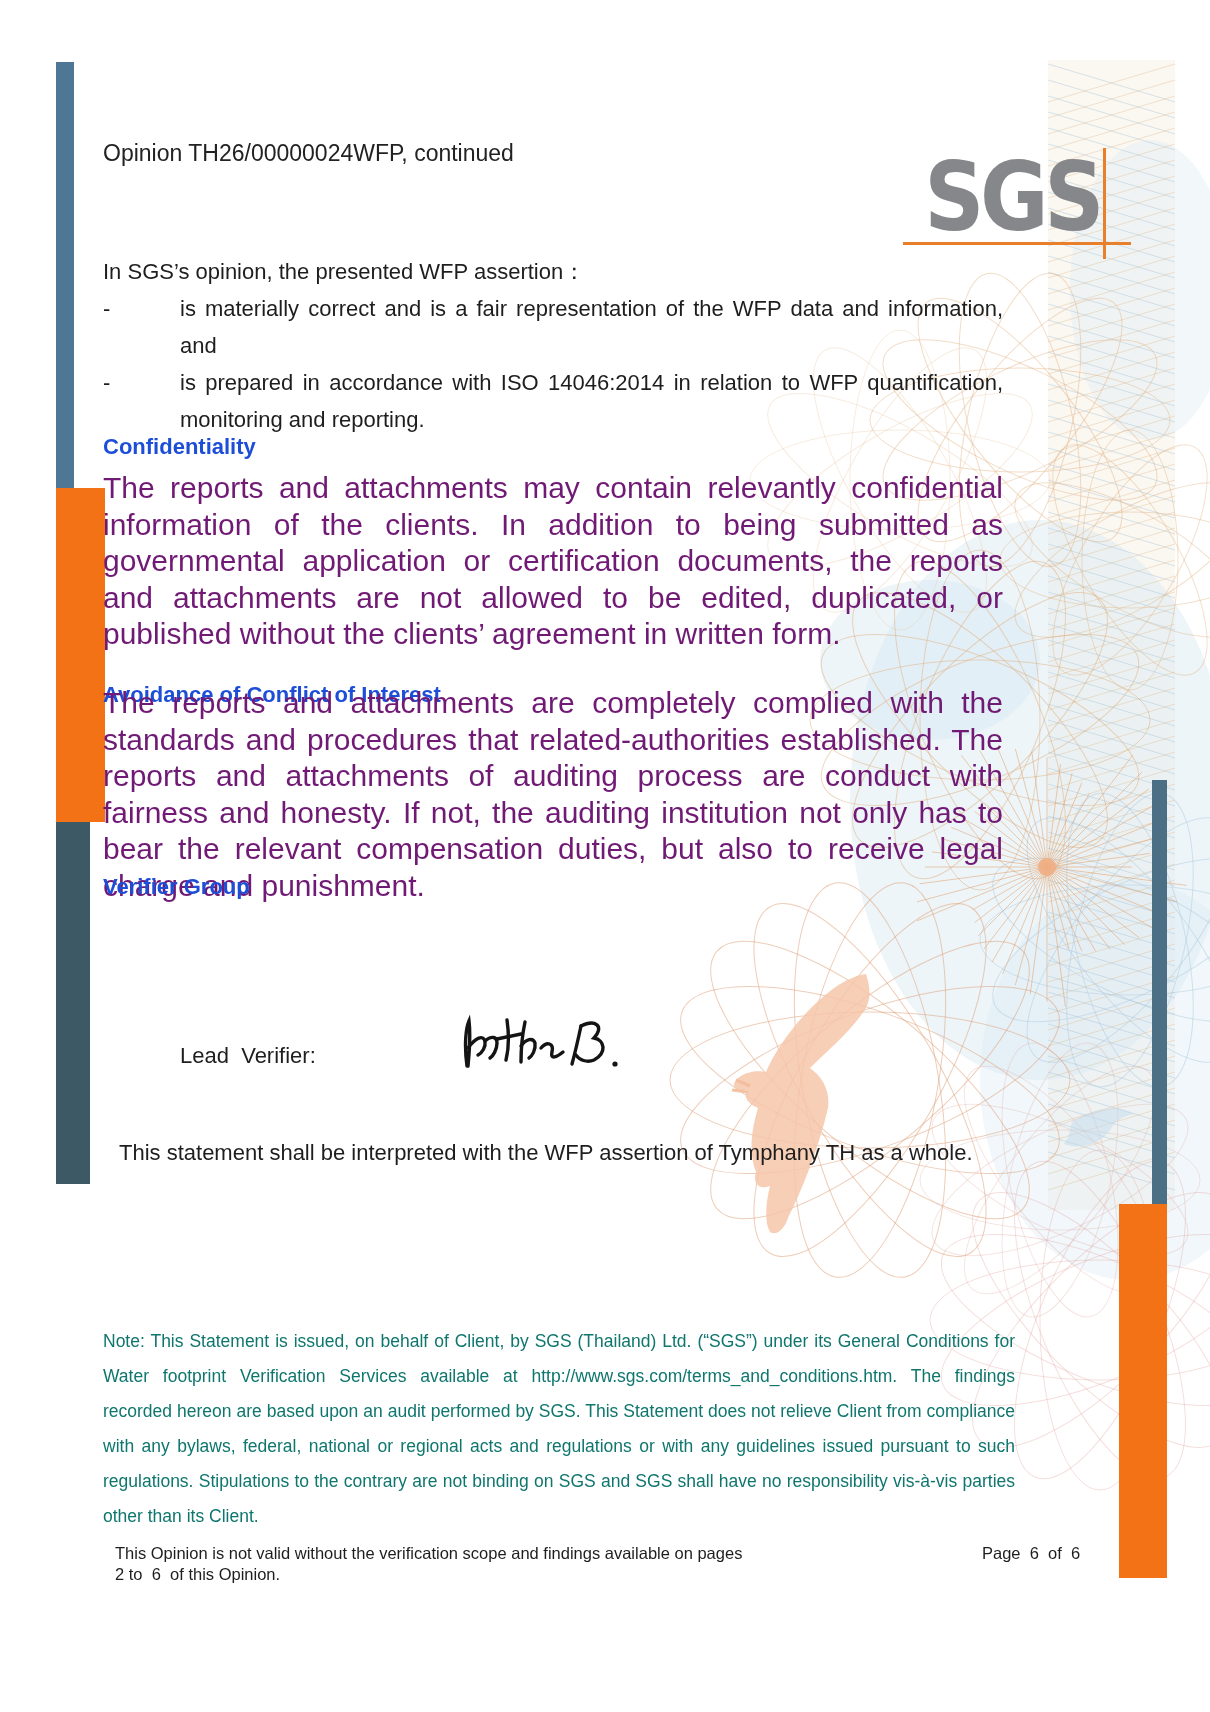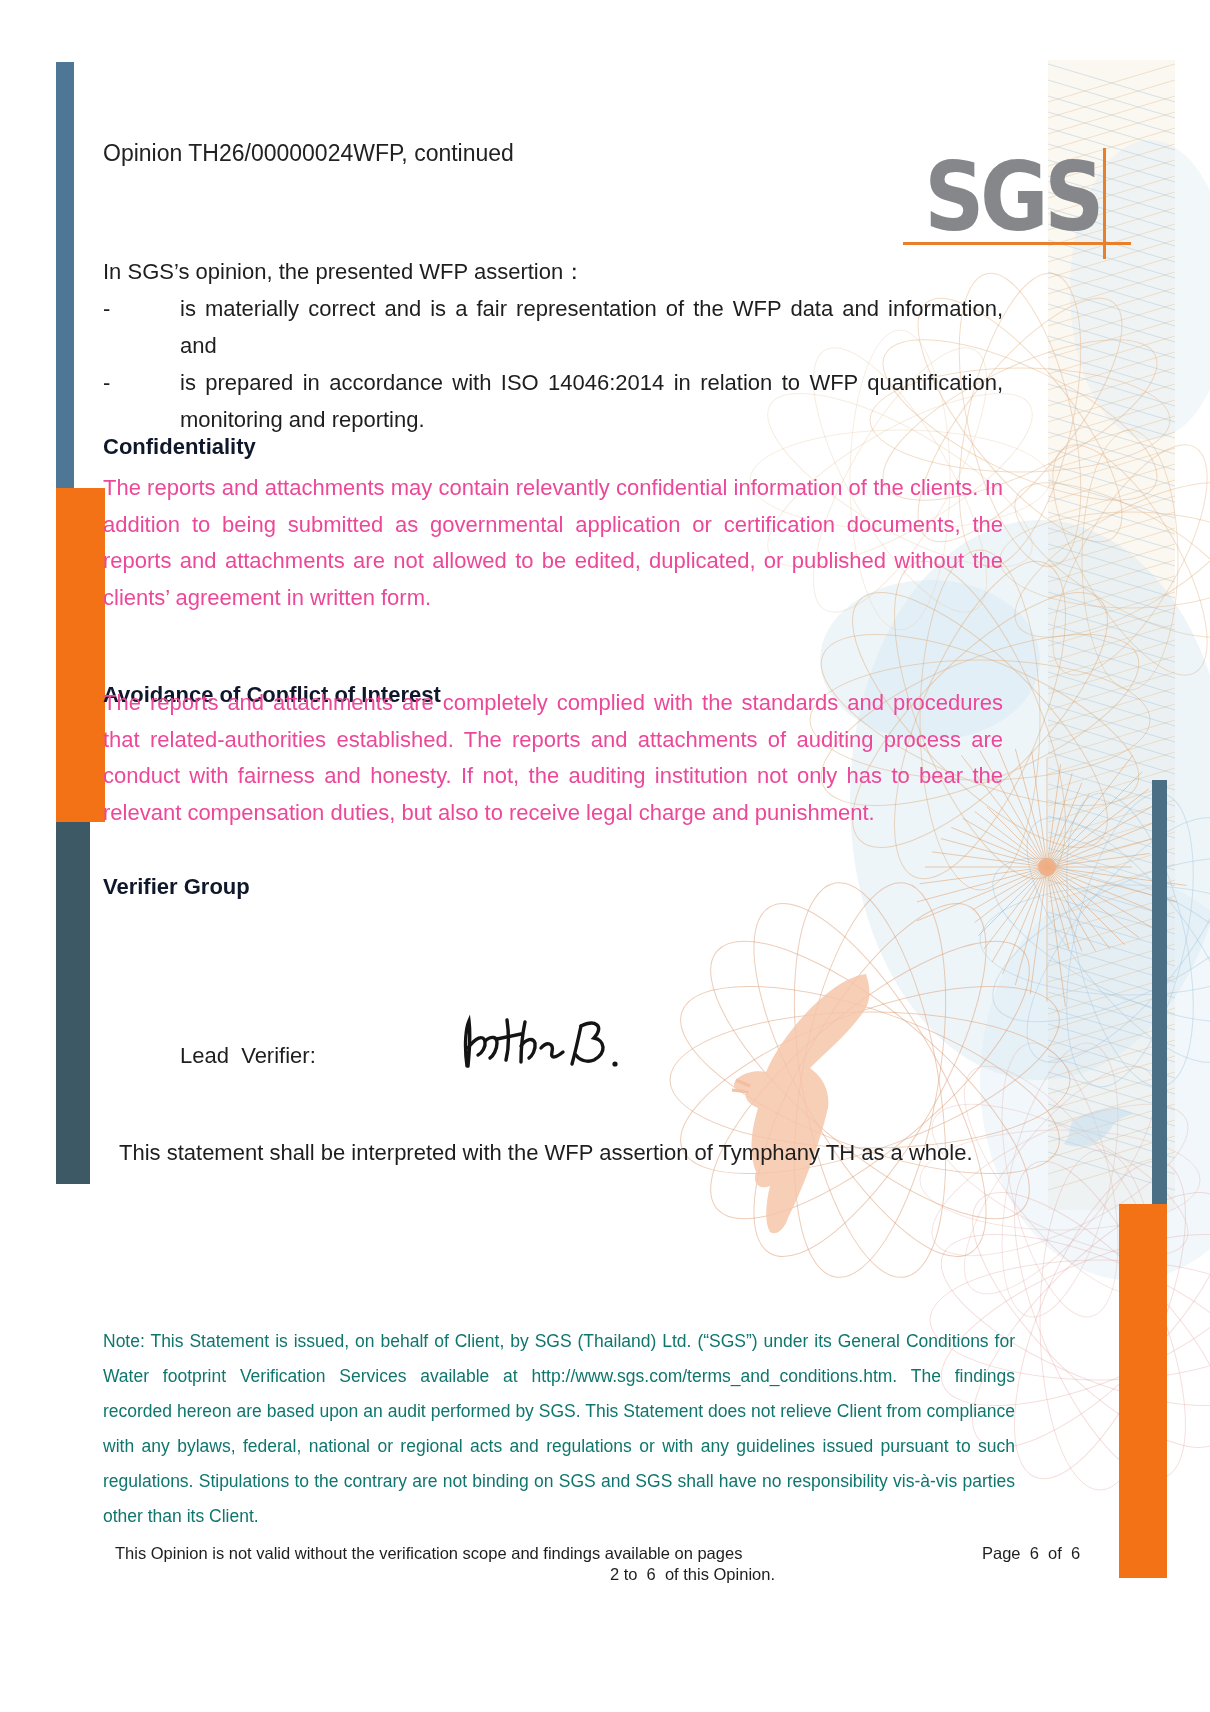--- a/index.html
+++ b/index.html
@@ -5,23 +5,23 @@
   html,body{margin:0;padding:0;background:#e8e8e8;}
   .page{
     position:relative;width:1210px;height:1712px;margin:0 auto;
     background:#ffffff;overflow:hidden;
     font-family:"Liberation Sans","DejaVu Sans",sans-serif;
     color:#1e1e1e;
   }
   .abs{position:absolute;}
   .bar{position:absolute;}
   .title{left:103px;top:140px;font-size:23px;color:#222;text-align:center;}
-  .body-block{left:103px;width:900px;font-size:22px;line-height:36.5px;color:#ec4899;}
+  .body-block{left:103px;width:900px;font-size:30px;line-height:36.5px;color:#701a75;}
   .just{text-align:justify;}
-  .heading{left:103px;font-size:22px;font-weight:700;line-height:30px;color:#0f172a;}
+  .heading{left:103px;font-size:22px;font-weight:700;line-height:30px;color:#1d4ed8;}
   .intro{left:103px;top:253px;width:900px;font-size:22px;line-height:37px;}
   .bullet-row{display:flex;}
   .bullet-marker{width:33px;flex:0 0 33px;}
   .bullet-text{flex:1;text-align:justify;margin-left:44px;}
   .sig-label{left:180px;top:1042px;font-size:22px;line-height:28px;white-space:pre;}
   .statement{left:103px;top:1138px;width:910px;font-size:22px;line-height:30px;margin-left:16px;}
   .note{left:103px;top:1324px;width:912px;font-size:17.5px;line-height:35px;text-align:justify;color:#0f766e;}
   .footer-left{left:115px;top:1543px;width:660px;font-size:16.5px;line-height:21px;}
   .footer-page{left:982px;top:1543px;font-size:16.5px;line-height:21px;white-space:pre;}
   .logo-text{
@@ -357,17 +357,17 @@
     </g>
     <circle cx="160" cy="52" r="2.6" fill="#141414"></circle>
   </svg>
 
   <div class="abs fg statement">This statement shall be interpreted with the WFP assertion of Tymphany TH as a whole.</div>
 
   <div class="abs fg note">Note: This Statement is issued, on behalf of Client, by SGS (Thailand) Ltd. (“SGS”) under its General Conditions for Water footprint Verification Services available at http://www.sgs.com/terms_and_conditions.htm. The findings recorded hereon are based upon an audit performed by SGS. This Statement does not relieve Client from compliance with any bylaws, federal, national or regional acts and regulations or with any guidelines issued pursuant to such regulations. Stipulations to the contrary are not binding on SGS and SGS shall have no responsibility vis-à-vis parties other than its Client.</div>
 
   <div class="abs fg footer-left">
     <div>This Opinion is not valid without the verification scope and findings available on pages</div>
-    <div style="white-space:pre;text-align:right;">2 to  6  of this Opinion.</div>
+    <div style="white-space:pre;">2 to  6  of this Opinion.</div>
   </div>
   <div class="abs fg footer-page">Page  6  of  6</div>
 
 </div>
 
 </body></html>

